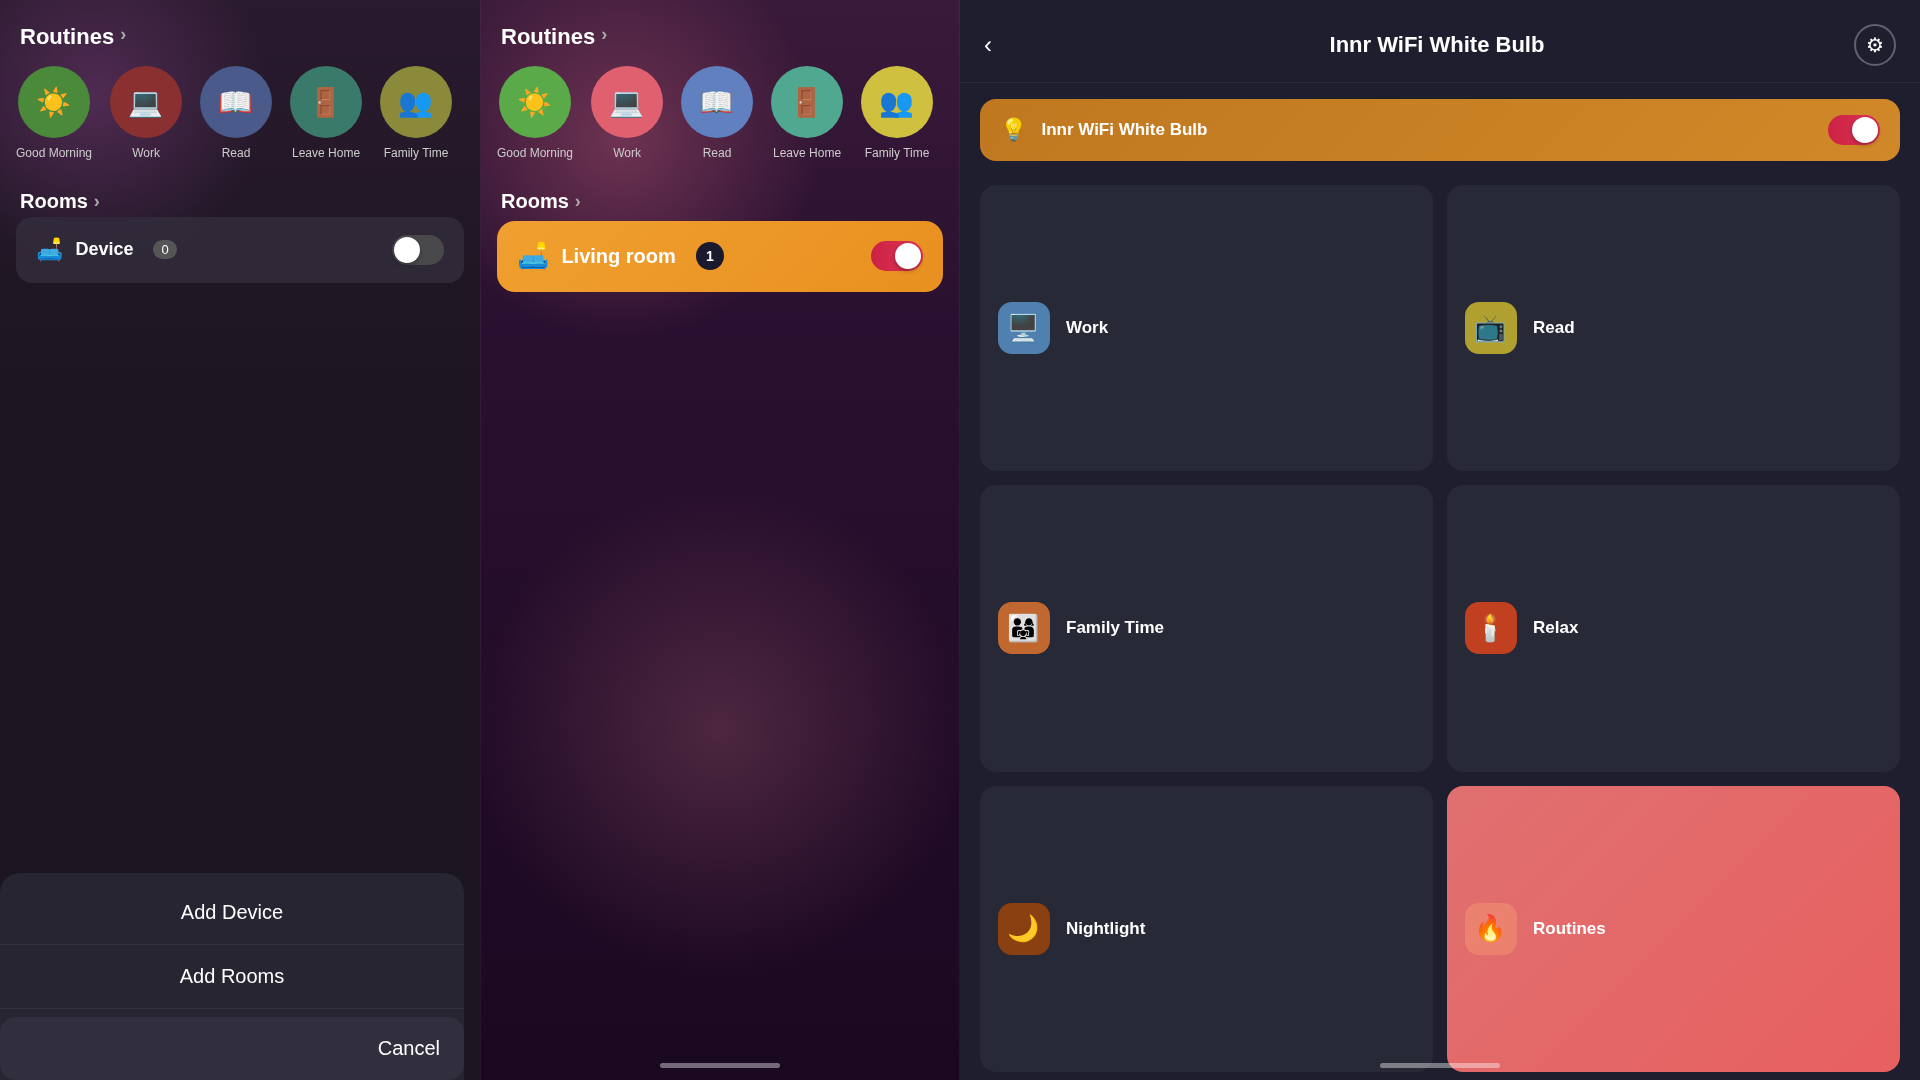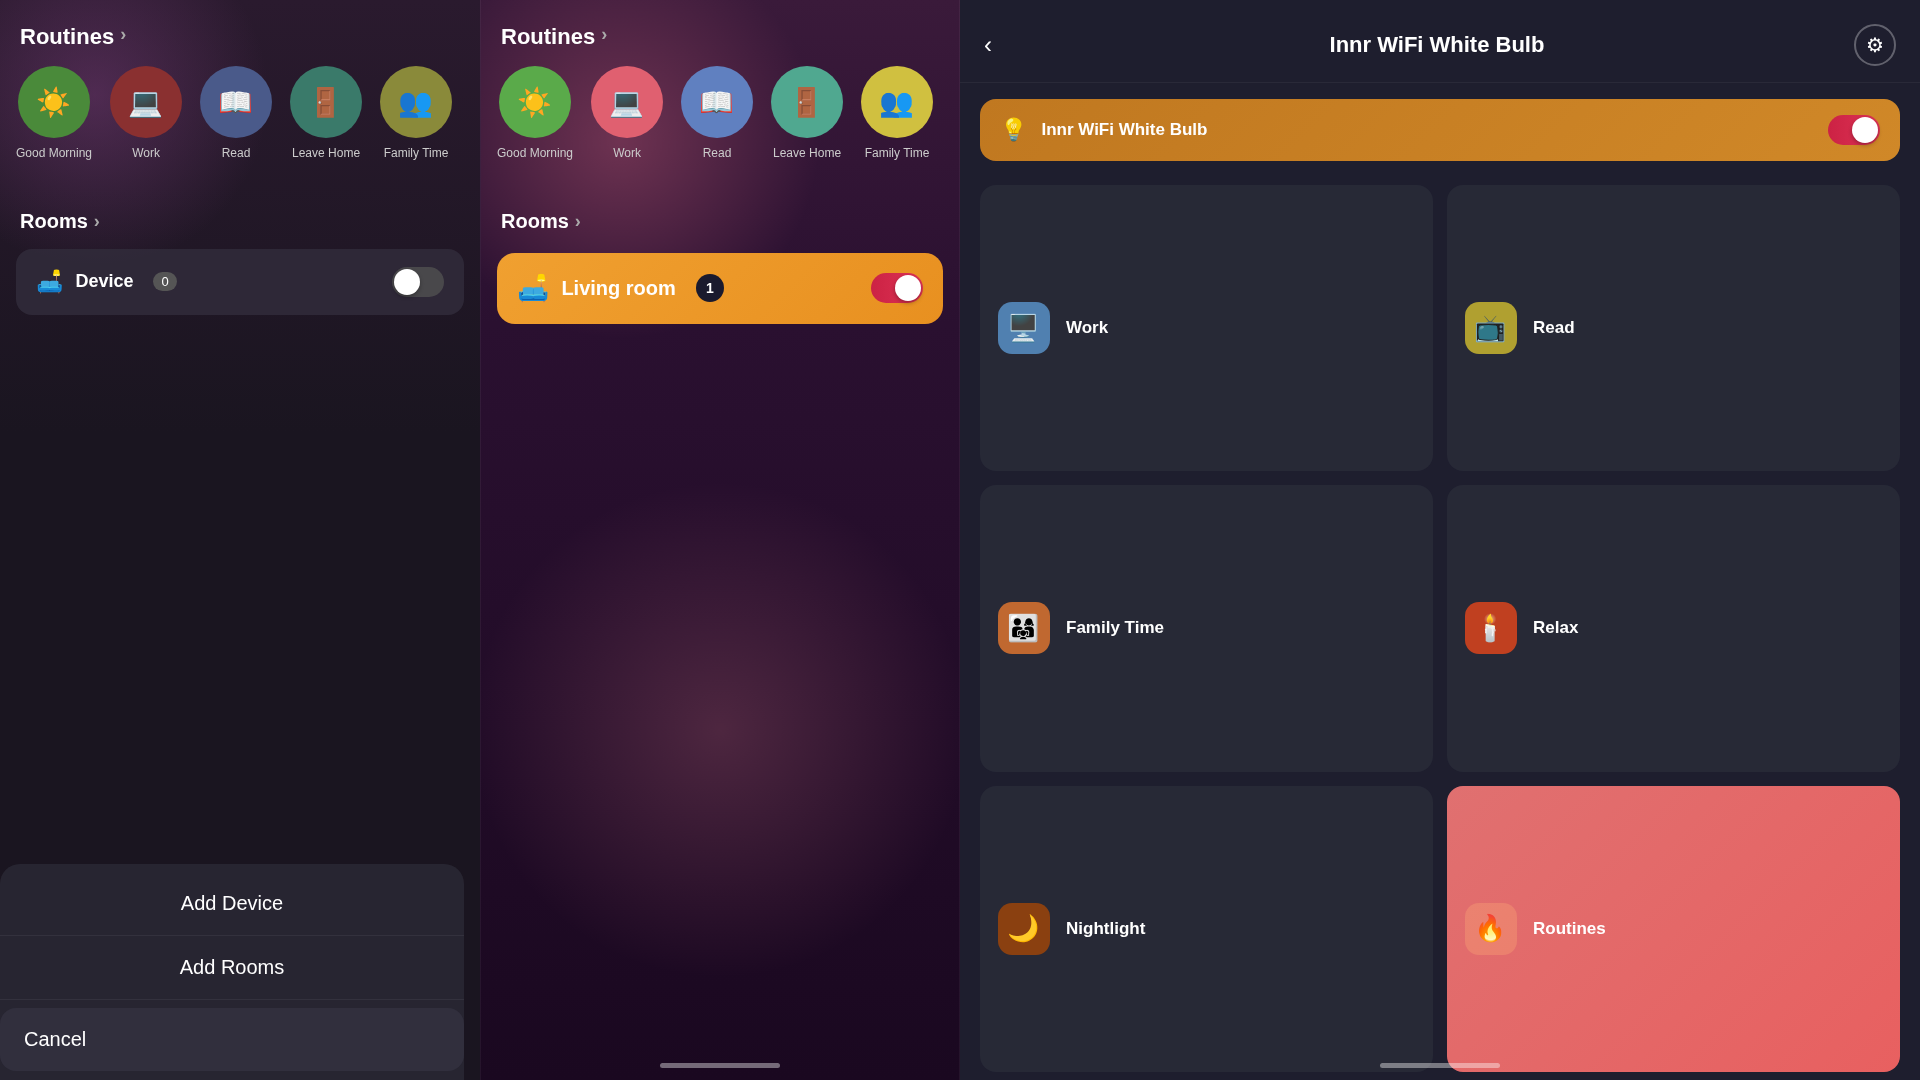--- a/index.html
+++ b/index.html
@@ -124,24 +124,23 @@
       color: #cccccc;
       font-size: 12px;
       line-height: 1.3;
     }
 
     
     .rooms-header {
       display: flex;
       align-items: center;
       gap: 6px;
-      padding: 8px 20px 16px;
+      padding: 8px 20px 4px;
       position: relative;
       z-index: 2;
-      margin-top: 20px;
     }
     .rooms-title {
       color: #ffffff;
       font-size: 20px;
       font-weight: 700;
     }
 
     
     .room-card {
       margin: 0 16px;
@@ -223,25 +222,25 @@
       border-bottom: 1px solid rgba(255,255,255,0.06);
     }
     .menu-item:last-of-type {
       border-bottom: none;
     }
     .cancel-item {
       padding: 20px 24px;
       color: #ffffff;
       font-size: 20px;
       font-weight: 500;
-      text-align: left;
+      text-align: right;
       cursor: pointer;
       background: rgba(50,48,62,0.97);
       border-radius: 16px;
-      margin: 8px 0 9px;
+      margin: 8px 0 0;
     }
 
     
     .living-room-card {
       margin: 4px 16px;
       background: linear-gradient(135deg, #f0a030 0%, #e89020 100%);
       border-radius: 18px;
       display: flex;
       align-items: center;
       justify-content: space-between;

